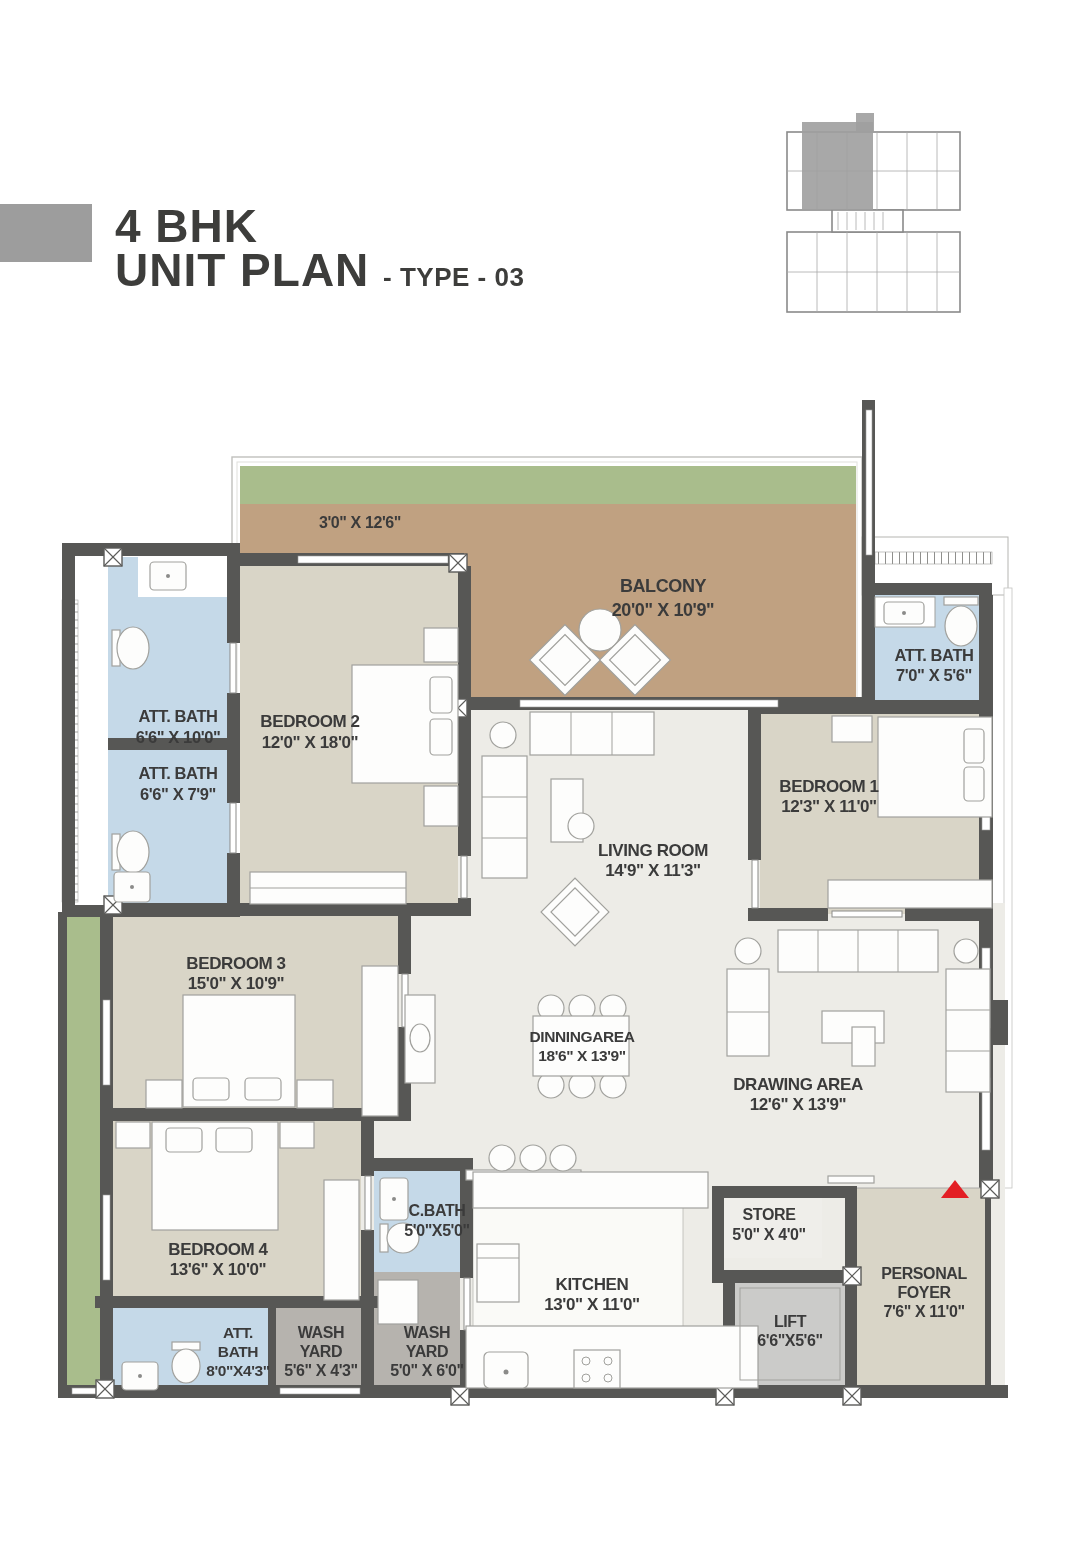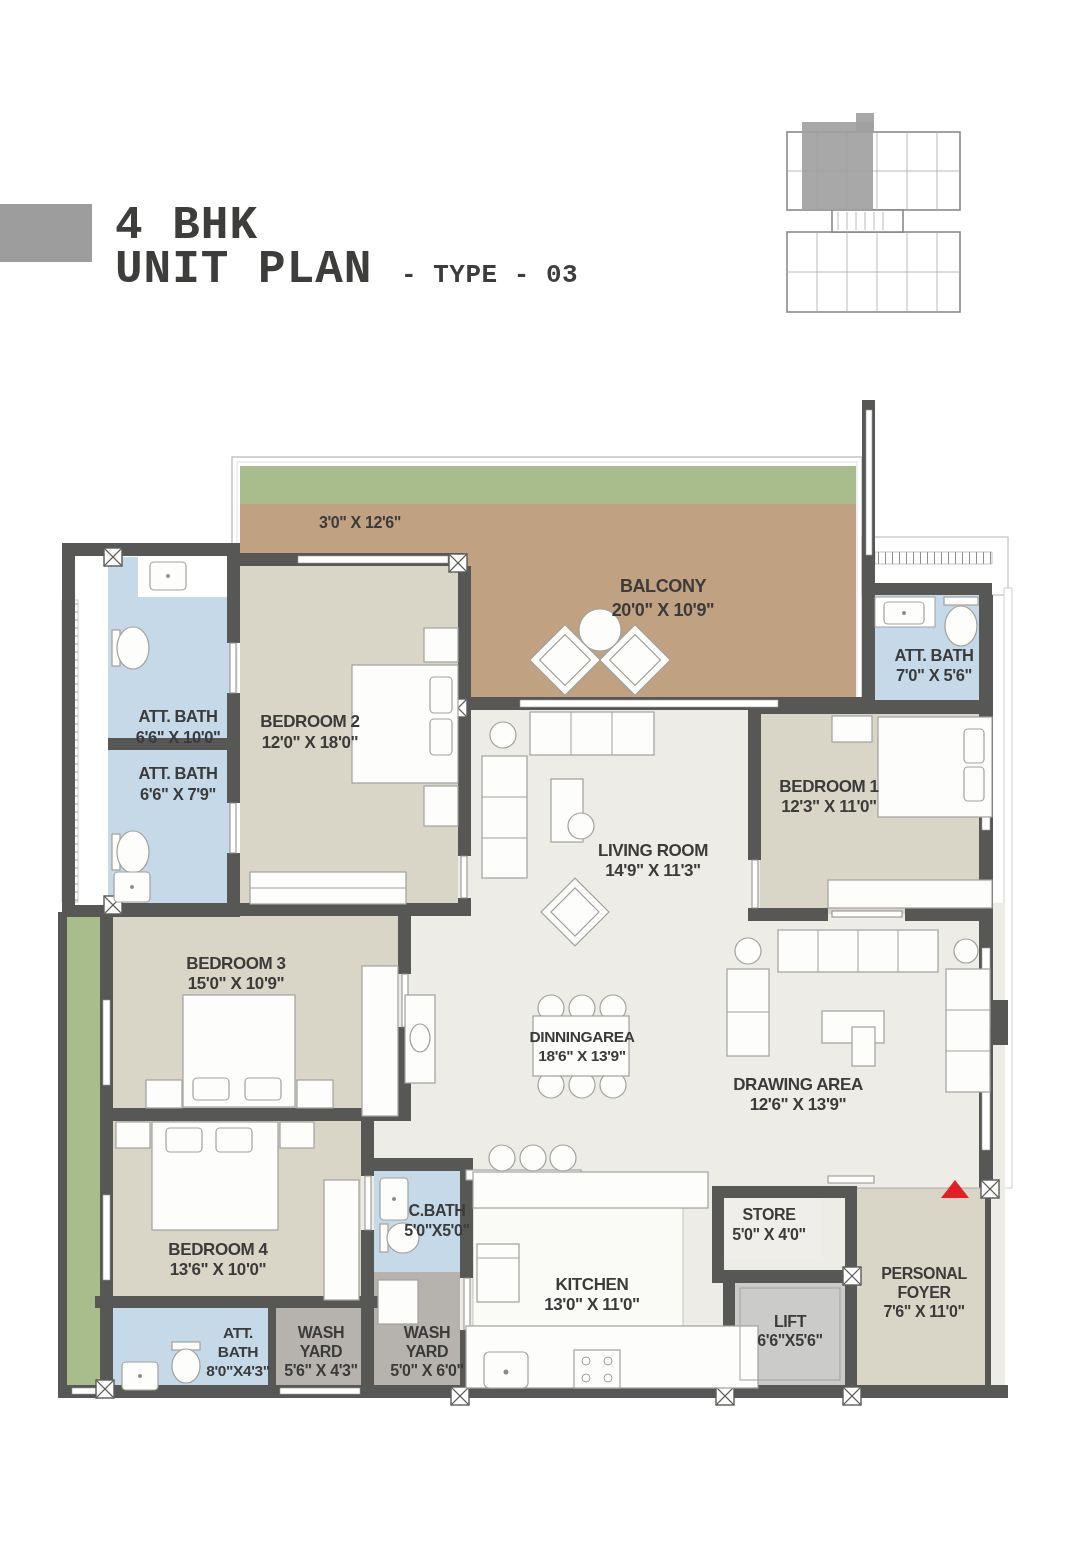--- a/index.html
+++ b/index.html
@@ -18,21 +18,21 @@
   .furn{fill:#fdfdfc;stroke:#a1a19d;stroke-width:1.2;}
   .furn-thin{stroke:#a1a19d;stroke-width:1;fill:none;}
   .win{fill:#ffffff;stroke:#9b9b99;stroke-width:0.6;}
   .leaf{fill:#ffffff;stroke:#8b8b89;stroke-width:1;}
   .outline{fill:none;stroke:#c0c0bd;stroke-width:1.4;}
   .outline2{fill:none;stroke:#e0e0dc;stroke-width:1;}
   .kp-wing{fill:#ffffff;stroke:#8a8a8a;stroke-width:1.6;}
   .kp-line{stroke:#a8a8a8;stroke-width:0.8;}
   .kp-gray{fill:var(--keyplan_highlight,#9e9e9e);opacity:0.9;}
   .room-label{font-family:"Liberation Sans",sans-serif;font-weight:bold;fill:var(--label_text,#3b3b3b);text-anchor:middle;letter-spacing:-0.4px;}
-  .header{position:absolute;left:115px;top:203px;color:#3d3d3b;font-family:Liberation Mono, monospace;}
+  .header{position:absolute;left:115px;top:203px;color:#3d3d3b;}
   .header .l1{font-size:46px;font-weight:bold;line-height:1.0;letter-spacing:1px;}
   .header .l2{font-size:46px;font-weight:bold;line-height:0.92;letter-spacing:1px;}
   .header .suffix{font-size:26px;font-weight:bold;letter-spacing:0.5px;}
   .swatch{position:absolute;left:0;top:204px;width:92px;height:58px;background:var(--title_swatch,#9d9d9d);}
 </style>
 </head>
 <body>
 
 <div class="swatch"></div>
 <div class="header">

